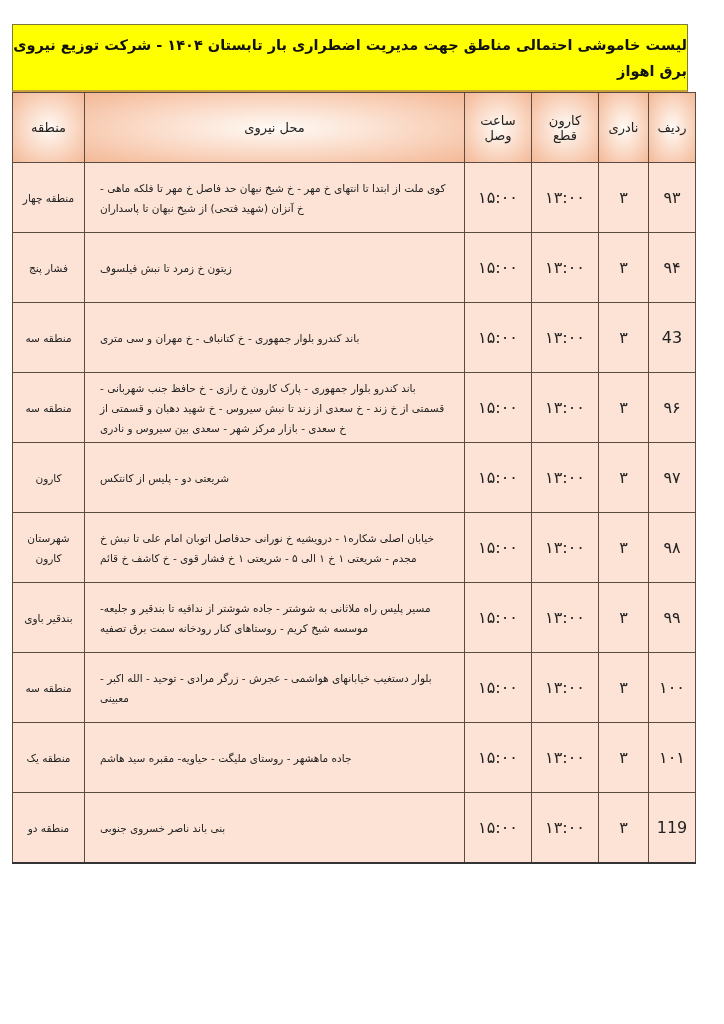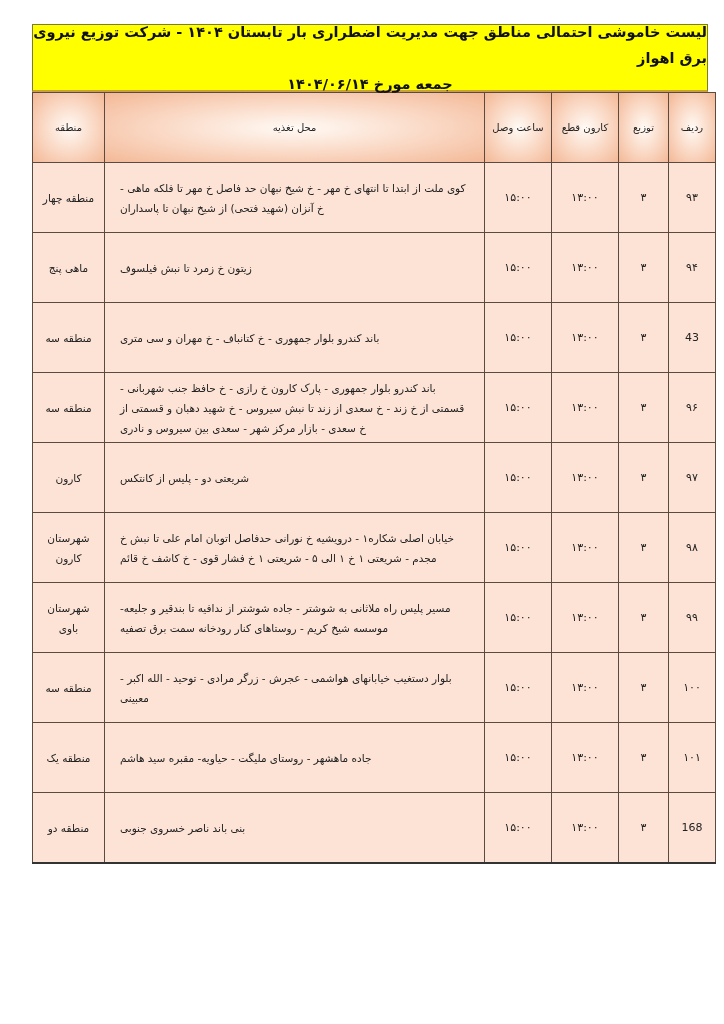--- a/index.html
+++ b/index.html
@@ -1,82 +1,81 @@
 <!DOCTYPE html>
 <html><head>
 <meta charset="utf-8">
 <style>
   html, body { margin: 0; padding: 0; background: #ffffff; }
   body { width: 724px; height: 1024px; position: relative; overflow: hidden;
          font-family: "DejaVu Sans", sans-serif; }
-  .sheet { position: absolute; left: 32px; top: 24px; width: 676px; }
+  .sheet { position: absolute; left: 12px; top: 24px; width: 676px; }
   .title-band {
     background: #ffff00;
     border: 1px solid #7a7a3a;
     border-bottom: 2px solid #c9a23a;
     height: 65px;
     display: flex; flex-direction: column; align-items: center; justify-content: center;
     direction: rtl;
   }
   .title-line { font-weight: bold; font-size: 14.5px; color: #111; line-height: 26px; }
   table { border-collapse: collapse; width: 676px; direction: rtl; table-layout: fixed; }
   th, td { border: 1px solid #5a4a40; text-align: center; vertical-align: middle; padding: 0 6px; }
   th {
-    height: 69px; font-weight: normal; font-size: 10px; color: #222;
+    height: 69px; font-weight: normal; font-size: 13px; color: #222;
     background: radial-gradient(ellipse at center, #fffaf5 0%, #f9d3bd 60%, #f3b896 100%);
   }
   td { height: 69px; background: #fde3d6; font-size: 10.5px; color: #222; line-height: 20px; }
   td.desc { text-align: left; padding: 0 15px; }
-  td.num { font-size: 11px; }
+  td.num { font-size: 16px; }
   .bottom-line { border-bottom: 2px solid #333; }
 </style>
 </head>
 <body>
 
 <div class="sheet">
   <div class="title-band">
     <div class="title-line">لیست خاموشی احتمالی مناطق جهت مدیریت اضطراری بار تابستان ۱۴۰۴ - شرکت توزیع نیروی برق اهواز</div>
-    <div class="title-line">جمعه مورخ ۱۴۰۴/۰۶/۱۴</div>
   </div>
 
   <table>
     <colgroup>
       <col style="width:47px">
       <col style="width:50px">
       <col style="width:67px">
       <col style="width:67px">
       <col style="width:380px">
       <col style="width:72px">
     </colgroup>
     <thead>
       <tr>
         <th>ردیف</th>
-        <th>توزیع</th>
+        <th>نادری</th>
         <th>کارون قطع</th>
         <th>ساعت وصل</th>
-        <th>محل تغذیه</th>
+        <th>محل نیروی</th>
         <th>منطقه</th>
       </tr>
     </thead>
     <tbody>
       <tr>
         <td class="num">۹۳</td>
         <td class="num">۳</td>
         <td class="num">۱۳:۰۰</td>
         <td class="num">۱۵:۰۰</td>
         <td class="desc">کوی ملت از ابتدا تا انتهای خ مهر - خ شیخ نبهان حد فاصل خ مهر تا فلکه ماهی - خ آنزان (شهید فتحی) از شیخ نبهان تا پاسداران</td>
         <td>منطقه چهار</td>
       </tr>
       <tr>
         <td class="num">۹۴</td>
         <td class="num">۳</td>
         <td class="num">۱۳:۰۰</td>
         <td class="num">۱۵:۰۰</td>
         <td class="desc">زیتون خ زمرد تا نبش فیلسوف</td>
-        <td>ماهی پنج</td>
+        <td>فشار پنج</td>
       </tr>
       <tr>
         <td class="num">43</td>
         <td class="num">۳</td>
         <td class="num">۱۳:۰۰</td>
         <td class="num">۱۵:۰۰</td>
         <td class="desc">باند کندرو بلوار جمهوری - خ کتانباف - خ مهران و سی متری</td>
         <td>منطقه سه</td>
       </tr>
       <tr>
@@ -102,40 +101,40 @@
         <td class="num">۱۵:۰۰</td>
         <td class="desc">خیابان اصلی شکاره۱ - درویشیه خ نورانی حدفاصل اتوبان امام علی تا نبش خ مجدم - شریعتی ۱ خ ۱ الی ۵ - شریعتی ۱ خ فشار قوی - خ کاشف خ قائم</td>
         <td>شهرستان کارون</td>
       </tr>
       <tr>
         <td class="num">۹۹</td>
         <td class="num">۳</td>
         <td class="num">۱۳:۰۰</td>
         <td class="num">۱۵:۰۰</td>
         <td class="desc">مسیر پلیس راه ملاثانی به شوشتر - جاده شوشتر از ندافیه تا بندقیر و جلیعه- موسسه شیخ کریم - روستاهای کنار رودخانه سمت برق تصفیه</td>
-        <td>شهرستان باوی</td>
+        <td>بندقیر باوی</td>
       </tr>
       <tr>
         <td class="num">۱۰۰</td>
         <td class="num">۳</td>
         <td class="num">۱۳:۰۰</td>
         <td class="num">۱۵:۰۰</td>
         <td class="desc">بلوار دستغیب خیابانهای هواشمی - عجرش - زرگر مرادی - توحید - الله اکبر - معبینی</td>
         <td>منطقه سه</td>
       </tr>
       <tr>
         <td class="num">۱۰۱</td>
         <td class="num">۳</td>
         <td class="num">۱۳:۰۰</td>
         <td class="num">۱۵:۰۰</td>
         <td class="desc">جاده ماهشهر - روستای ملیگت - حیاویه- مقبره سید هاشم</td>
         <td>منطقه یک</td>
       </tr>
       <tr class="bottom-line">
-        <td class="num">168</td>
+        <td class="num">119</td>
         <td class="num">۳</td>
         <td class="num">۱۳:۰۰</td>
         <td class="num">۱۵:۰۰</td>
         <td class="desc">بنی باند ناصر خسروی جنوبی</td>
         <td>منطقه دو</td>
       </tr>
     </tbody>
   </table>
 </div>
 

